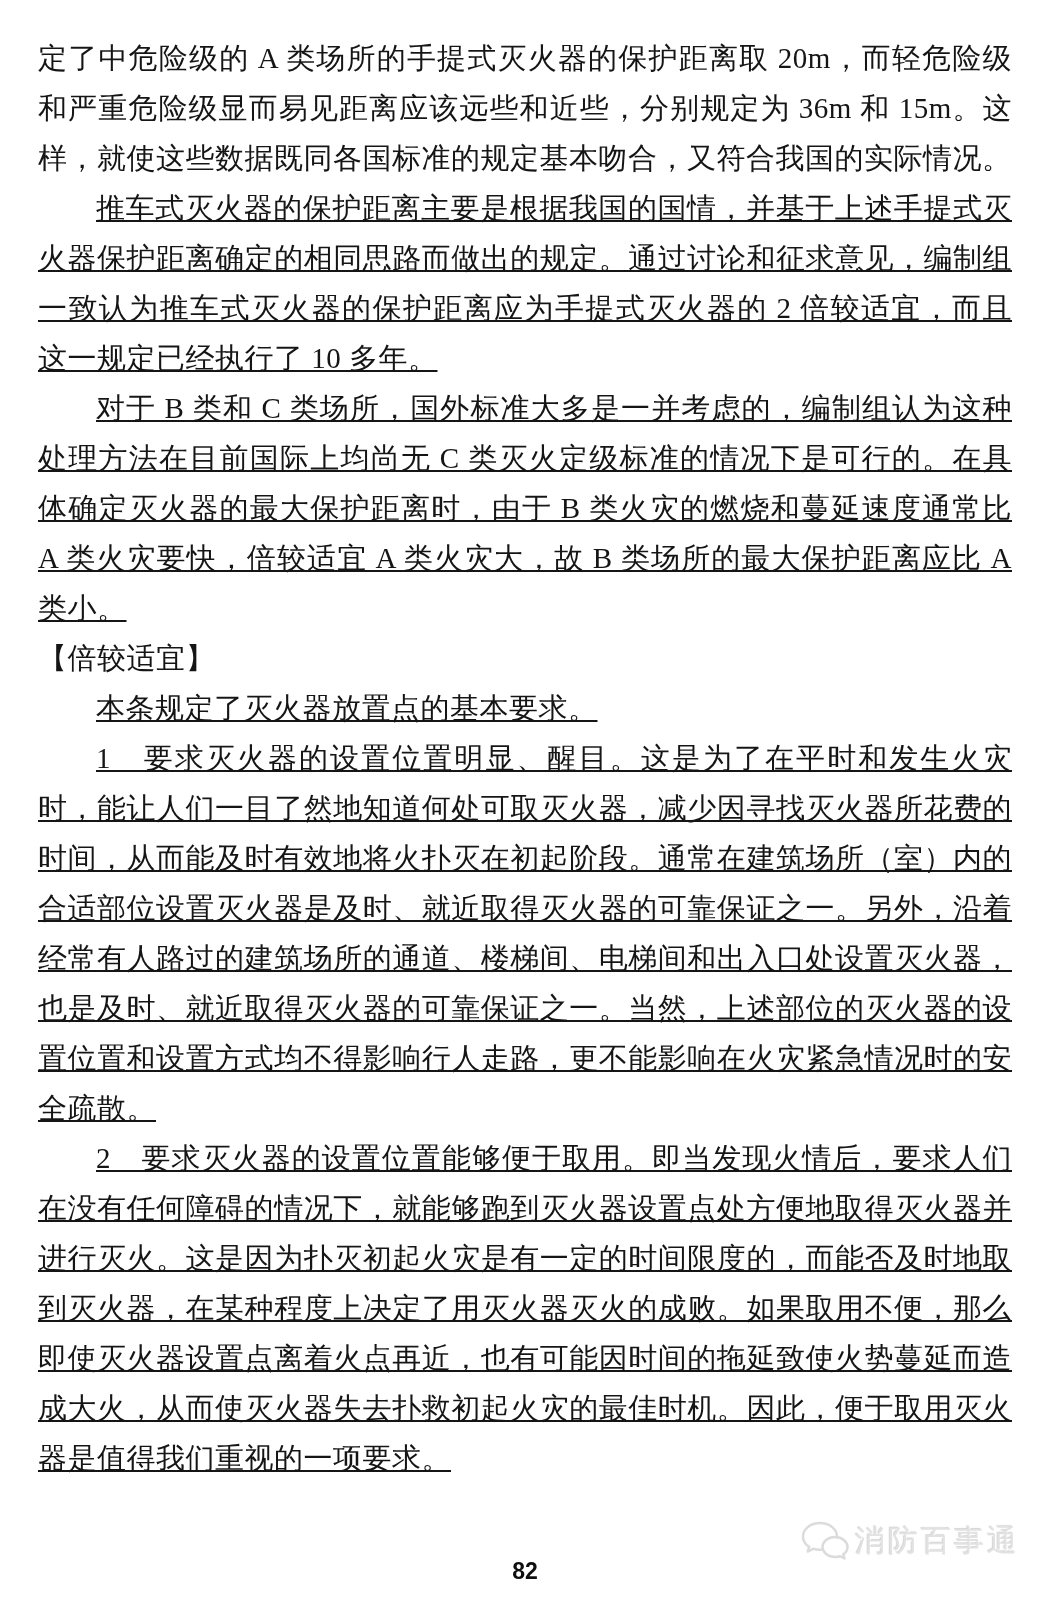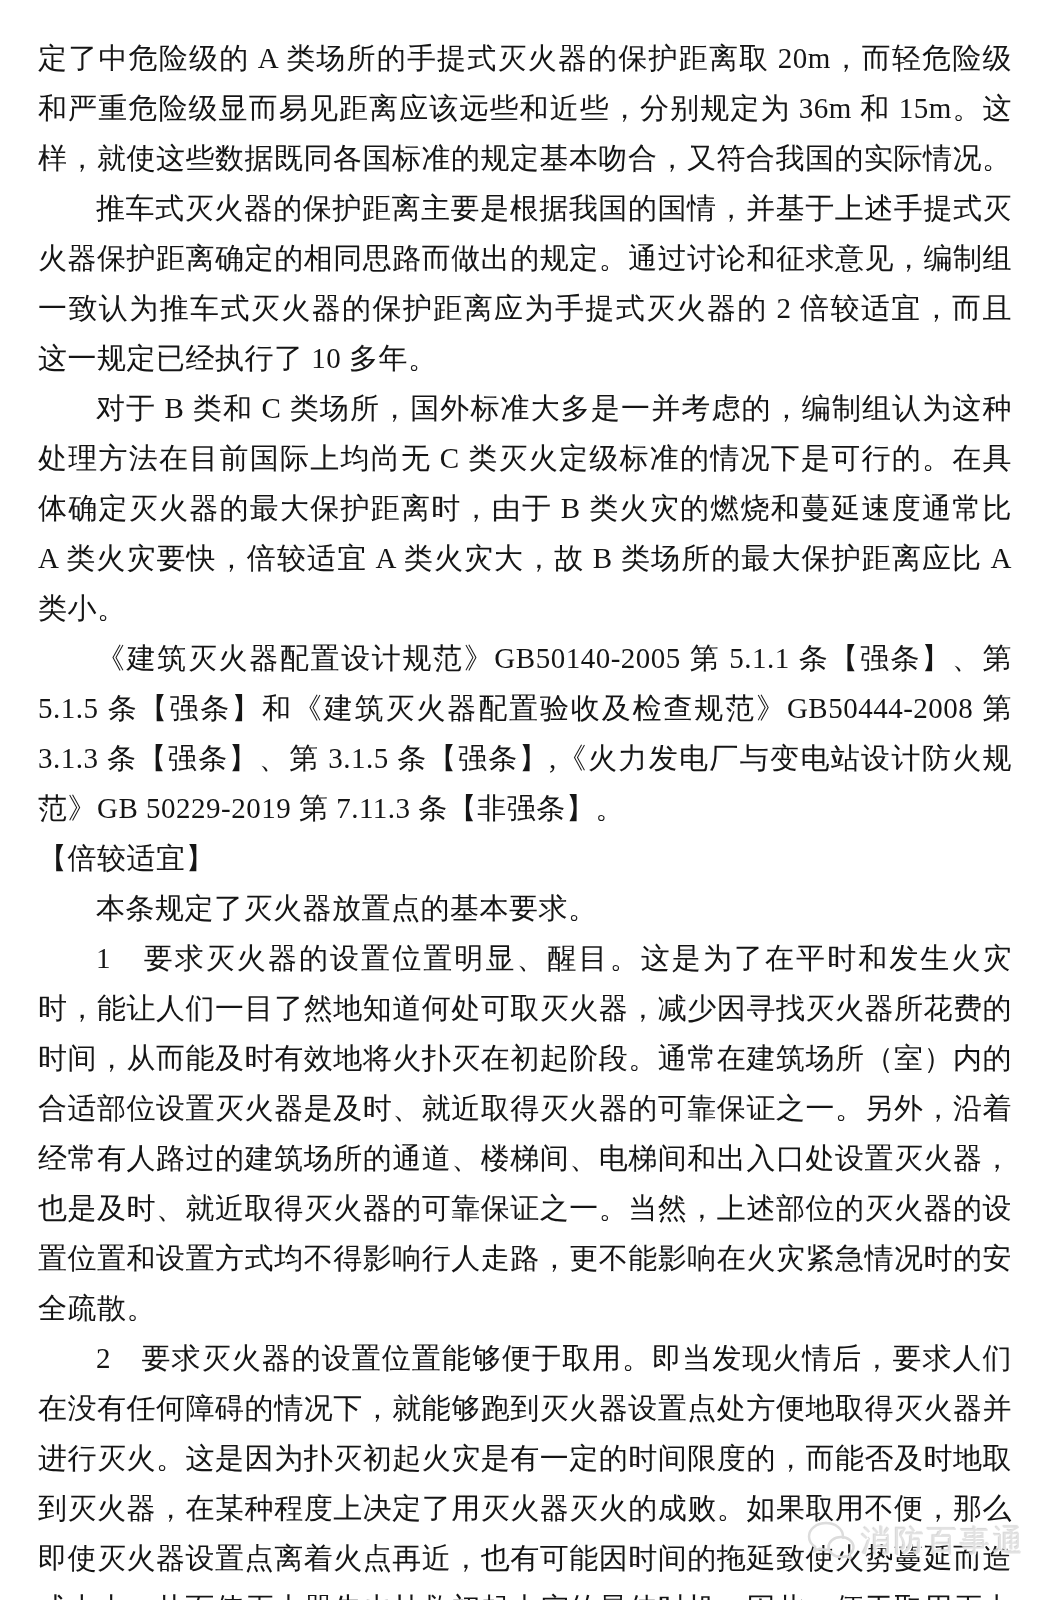--- a/index.html
+++ b/index.html
@@ -27,24 +27,25 @@
     line-height: 50px;
     text-align: justify;
     letter-spacing: 0.5px;
   }
   .para {
     margin: 0;
     padding: 0;
   }
   .para.indent {
     text-indent: 58px;
+    text-decoration: underline;
   }
   .watermark {
     position: absolute;
-    right: 24px;
+    right: 30px;
     top: 1520px;
     display: flex;
     align-items: center;
     gap: 4px;
     color: var(--watermark-color, #e2e2e2);
     font-size: 30px;
     letter-spacing: 3px;
     text-shadow: 1px 1px 0 #ffffff, -1px -1px 1px #d4d4d4;
     user-select: none;
   }
@@ -65,32 +66,32 @@
 </style>
 </head>
 <body>
 
 <div class="page">
 
   <div class="content">
     <p class="para">定了中危险级的 A 类场所的手提式灭火器的保护距离取 20m，而轻危险级和严重危险级显而易见距离应该远些和近些，分别规定为 36m 和 15m。这样，就使这些数据既同各国标准的规定基本吻合，又符合我国的实际情况。</p>
     <p class="para indent">推车式灭火器的保护距离主要是根据我国的国情，并基于上述手提式灭火器保护距离确定的相同思路而做出的规定。通过讨论和征求意见，编制组一致认为推车式灭火器的保护距离应为手提式灭火器的 2 倍较适宜，而且这一规定已经执行了 10 多年。</p>
     <p class="para indent">对于 B 类和 C 类场所，国外标准大多是一并考虑的，编制组认为这种处理方法在目前国际上均尚无 C 类灭火定级标准的情况下是可行的。在具体确定灭火器的最大保护距离时，由于 B 类火灾的燃烧和蔓延速度通常比 A 类火灾要快，倍较适宜 A 类火灾大，故 B 类场所的最大保护距离应比 A 类小。</p>
-    <p class="para indent">《建筑灭火器配置设计规范》GB50140-2005 第 5.1.1 条【强条】、第 5.1.5 条【强条】和《建筑灭火器配置验收及检查规范》GB50444-2008 第 3.1.3 条【强条】、第 3.1.5 条【强条】,《火力发电厂与变电站设计防火规范》GB 50229-2019 第 7.11.3 条【非强条】。</p>
     <p class="para">【倍较适宜】</p>
     <p class="para indent">本条规定了灭火器放置点的基本要求。</p>
     <p class="para indent">1　要求灭火器的设置位置明显、醒目。这是为了在平时和发生火灾时，能让人们一目了然地知道何处可取灭火器，减少因寻找灭火器所花费的时间，从而能及时有效地将火扑灭在初起阶段。通常在建筑场所（室）内的合适部位设置灭火器是及时、就近取得灭火器的可靠保证之一。另外，沿着经常有人路过的建筑场所的通道、楼梯间、电梯间和出入口处设置灭火器，也是及时、就近取得灭火器的可靠保证之一。当然，上述部位的灭火器的设置位置和设置方式均不得影响行人走路，更不能影响在火灾紧急情况时的安全疏散。</p>
     <p class="para indent">2　要求灭火器的设置位置能够便于取用。即当发现火情后，要求人们在没有任何障碍的情况下，就能够跑到灭火器设置点处方便地取得灭火器并进行灭火。这是因为扑灭初起火灾是有一定的时间限度的，而能否及时地取到灭火器，在某种程度上决定了用灭火器灭火的成败。如果取用不便，那么即使灭火器设置点离着火点再近，也有可能因时间的拖延致使火势蔓延而造成大火，从而使灭火器失去扑救初起火灾的最佳时机。因此，便于取用灭火器是值得我们重视的一项要求。</p>
   </div>
 
   <div class="watermark">
     <svg width="52" height="42" viewBox="0 0 52 42" aria-hidden="true">
       <g fill="none" stroke="#dcdcdc" stroke-width="2.5" stroke-linecap="round" stroke-linejoin="round">
         <path d="M21 3 C11.6 3 4 9 4 16.4 c0 4.2 2.4 7.9 6.2 10.3 L8.7 31.6 l5.6 -2.8 c2.1 .6 4.4 1 6.7 1 .5 0 1 0 1.5 -.1"></path>
         <path d="M21 3 c9.4 0 17 6 17 13.4 0 .4 0 .8 -.1 1.2"></path>
         <path d="M36 17 c-6.9 0 -12.5 4.5 -12.5 10 0 5.5 5.6 10 12.5 10 1.7 0 3.4 -.3 4.9 -.8 l4.6 2.3 -1.2 -4.1 c2.6 -1.8 4.2 -4.5 4.2 -7.4 0 -5.5 -5.6 -10 -12.5 -10 z"></path>
       </g>
     </svg>
     <span>消防百事通</span>
   </div>
 
+  <div class="page-number">82</div>
 
 </div>
 
 </body></html>

